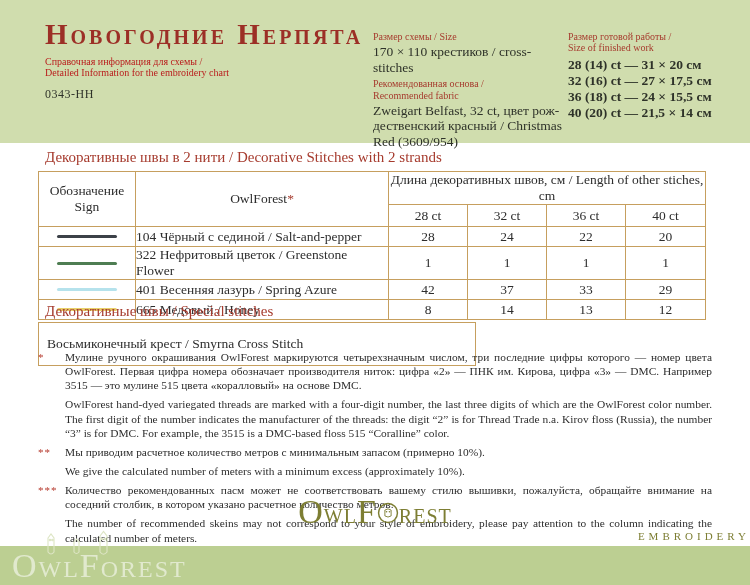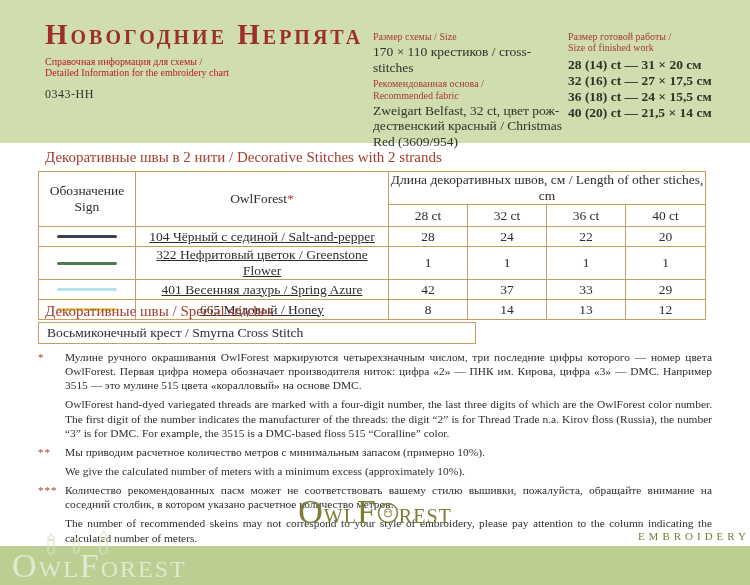--- a/index.html
+++ b/index.html
@@ -26,27 +26,27 @@
   .section-title{position:absolute;left:45px;color:#a63b2e;font-size:15px;}
   .section-title.s1{top:149px;}
   .section-title.s2{top:303px;}
   
   table.stitches{position:absolute;left:38px;top:171px;width:667px;border-collapse:collapse;table-layout:fixed;background:#fff;padding-left:38px;}
   table.stitches td,table.stitches th{border:1px solid #c69f5e;font-weight:normal;font-size:13.5px;padding:0;vertical-align:middle;}
   th.sign-h{white-space:pre-line;line-height:1.2;}
   th.len-h{height:23px;font-family:Liberation Serif, serif;}
   th.ct-h{height:21px;}
   tbody td{height:19px;}
-  td.name{text-align:center;padding-left:10px;text-decoration:underline;}
+  td.name{text-align:left;padding-left:10px;}
   td.val,th{text-align:center;}
   .swatch{width:60px;height:3px;border-radius:2px;margin:0 auto;}
   .ast{color:#a63b2e;}
   
   .special-box{position:absolute;left:38px;top:322px;width:420px;height:18px;border:1px solid #c69f5e;background:#fff;
-    font-size:13.5px;padding:1px 8px;line-height:18px;}
+    font-size:13.5px;padding:12px 8px;line-height:18px;}
   
   .footnotes{position:absolute;left:38px;top:350px;width:674px;}
   .fn{position:relative;padding-left:27px;}
   .fn-marker{position:absolute;left:0;top:1px;color:#b5382c;font-size:11px;letter-spacing:1px;}
   .fn p{margin:0 0 5px 0;font-size:11.4px;line-height:1.24;text-align:justify;color:#2d2d2d;}
   
   .logo{position:absolute;left:0;top:495px;width:750px;text-align:center;color:#7d7e33;}
   .logo-name{font-size:31px;line-height:1.0;letter-spacing:1px;}
   .logo-name .lg{font-size:34px;}
   .logo-name .sm{font-size:20px;letter-spacing:1px;}

